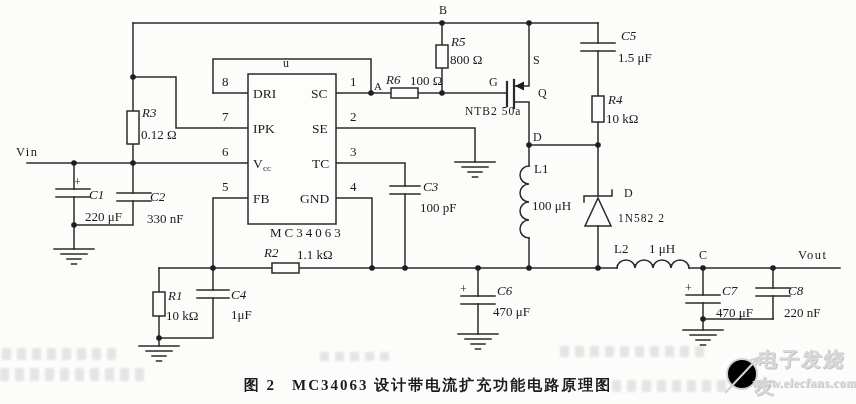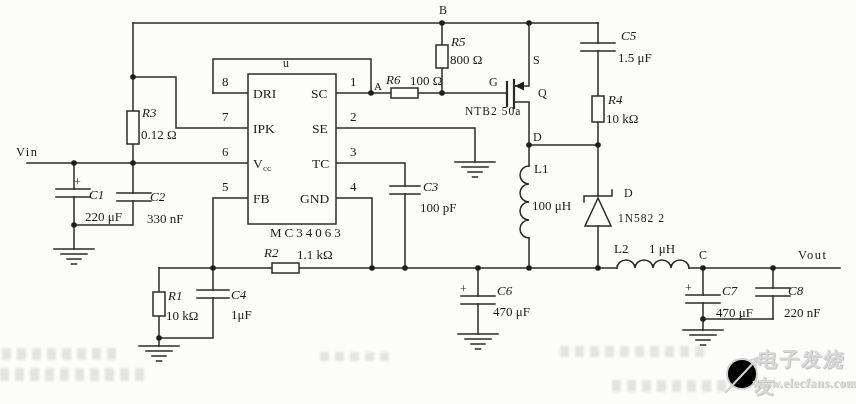--- a/index.html
+++ b/index.html
@@ -240,20 +240,23 @@
   <text class="small" x="374" y="90">A</text>
   <text class="node" x="699" y="259">C</text>
 </svg>
 
   <div class="smudge" style="left:2px;top:348px;width:118px;height:12px;"></div>
   <div class="smudge" style="left:0px;top:368px;width:150px;height:13px;"></div>
   <div class="smudge" style="left:560px;top:346px;width:150px;height:11px;"></div>
   <div class="smudge" style="left:612px;top:380px;width:120px;height:12px;"></div>
   <div class="smudge" style="left:320px;top:352px;width:70px;height:9px;"></div>
 
+  <div class="caption">
+    <span class="fig">图 2</span><span>MC34063 设计带电流扩充功能电路原理图</span>
+  </div>
 
   <svg width="60" height="68" viewBox="0 0 60 68" style="left:718px;top:336px;">
     <circle cx="24" cy="38" r="15" style="stroke:#d2d2d2;stroke-width:2;"></circle>
     <path d="M8,56 L40,22 M40,22 L33,24 M40,22 L38,29" style="stroke:#d2d2d2;stroke-width:2;"></path>
   </svg>
   <div class="wm wm1">电子发烧友</div>
   <div class="wm wm2">www.elecfans.com</div>
 </div>
 
 </body></html>

